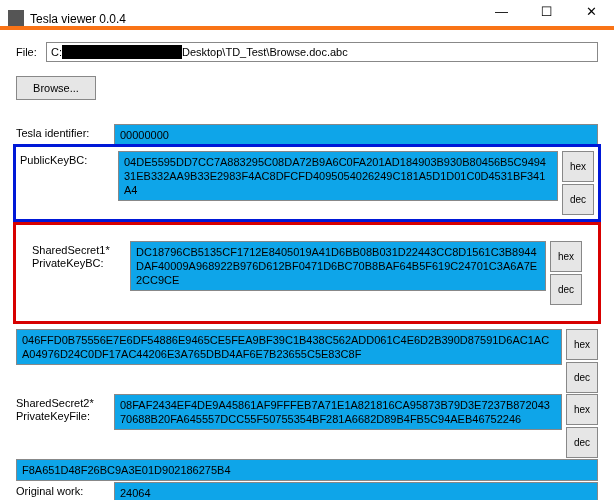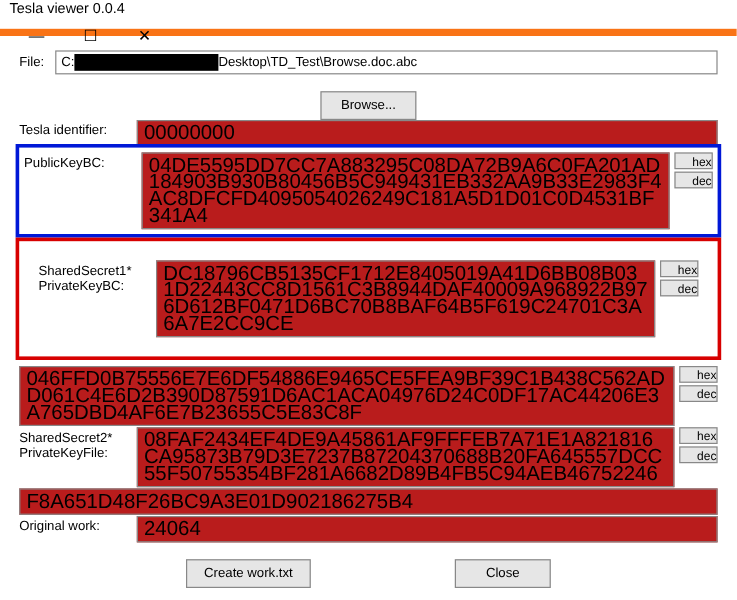--- a/index.html
+++ b/index.html
@@ -7,25 +7,24 @@
   font-family: "Segoe UI", Tahoma, sans-serif;
   font-size: 11px;
   background: #fff;
   width: 614px;
   height: 500px;
   overflow: hidden;
 }
 .titlebar {
   height: 30px;
   background: #fff;
-  border-bottom: 6px solid #f97316;
+  border-bottom: 4px solid #f97316;
   display: flex;
-  align-items: flex-start;
+  align-items: flex-end;
   padding-left: 8px;
-  flex-direction: column;
 }
 .titlebar .icon {
   width: 16px; height: 16px;
   background: #555;
   margin-right: 6px;
   display: inline-block;
 }
 .titlebar .title { flex: 1; font-size: 12px; }
 .winbtns { display: flex; }
 .winbtn {
@@ -48,59 +47,59 @@
   background: #fff;
   position: relative;
 }
 .redact {
   display: inline-block;
   height: 14px;
   background: #000;
   vertical-align: middle;
 }
 .browse-row {
-  display: flex; justify-content: center; margin-bottom: 0;
+  display: flex; justify-content: flex-start; margin-bottom: 24px;
 }
 .btn {
   min-width: 80px; height: 24px;
   border: 1px solid #888;
   background: #e6e6e6;
   font-size: 11px;
   padding: 0 14px;
   cursor: default;
 }
 .row {
   display: flex; align-items: flex-start; gap: 4px;
   margin-bottom: 1px;
 }
 .row .lbl {
   width: 94px; padding-top: 3px;
   line-height: 13px;
 }
 .row .val {
   flex: 1;
   border: 1px solid #888;
-  background: #b91c1c;
+  background: #0ea5e9;
   padding: 3px 5px;
   min-height: 20px;
   font-family: Arial, sans-serif;
-  font-size: 17px;
+  font-size: 11px;
   word-break: break-all;
   line-height: 14px;
 }
 .row .sidebtns {
   display: flex; flex-direction: column; gap: 2px;
 }
 .minibtn {
-  width: 32px; height: 14px;
+  width: 32px; height: 31px;
   border: 1px solid #888;
   background: #e6e6e6;
   font-size: 10px;
   cursor: default;
-  text-align: right;
+  text-align: center;
   line-height: 16px;
 }
 .highlight-blue { outline: 3px solid #0018d7; outline-offset: 0; padding: 4px; margin-bottom: 6px; }
 .highlight-red { outline: 3px solid #d70000; outline-offset: 0; padding: 16px; margin-bottom: 8px; }
 .highlight-blue .row, .highlight-red .row { margin-bottom: 0; }
 .bottom-btns {
   display: flex; justify-content: center; gap: 120px;
   margin-top: 14px;
 }
 </style>

